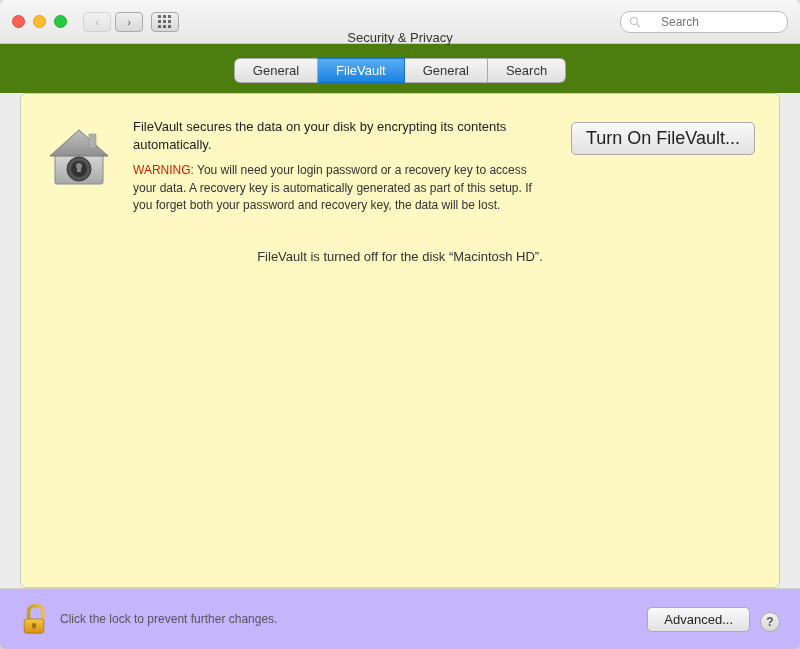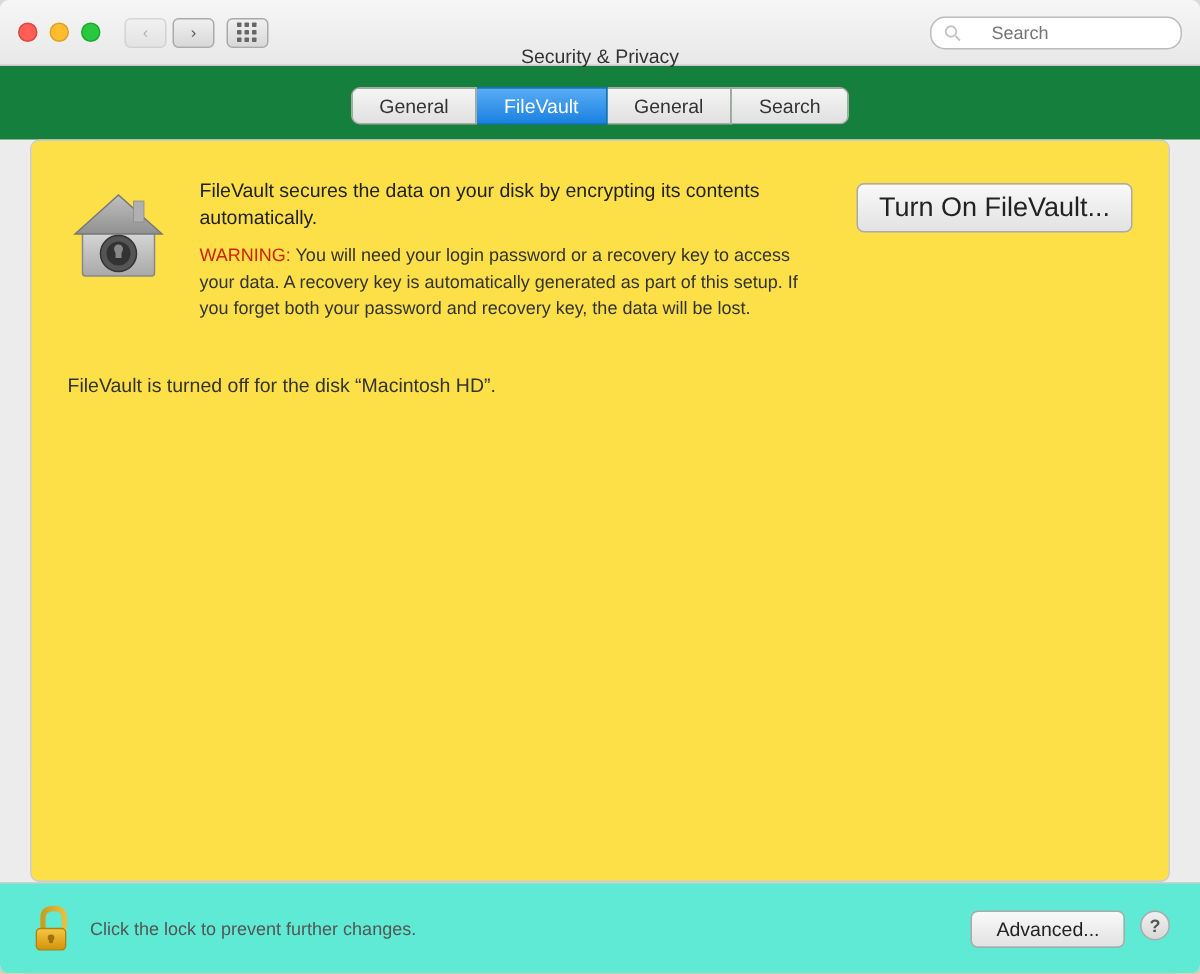--- a/index.html
+++ b/index.html
@@ -140,21 +140,21 @@
       width: 100%;
     }
 
     
     .tabs-row {
       display: flex;
       justify-content: center;
       align-items: center;
       padding: 14px 0 10px;
       gap: 0;
-      background: #15803d;
+      background: #4d7c0f;
       flex-shrink: 0;
     }
 
     .tab {
       padding: 4px 18px;
       font-size: 13px;
       border: 1px solid #aaa;
       background: linear-gradient(to bottom, #f5f5f5, #e0e0e0);
       cursor: pointer;
       color: #333;
@@ -169,21 +169,21 @@
       background: linear-gradient(to bottom, #5aacf5, #1a82e0);
       color: white;
       border-color: #1272c8;
       z-index: 1;
     }
 
     
     .content {
       flex: 1;
       margin: 0 20px 0 20px;
-      background: #fde047;
+      background: #fef9c3;
       border: 1px solid #ccc;
       border-radius: 6px;
       padding: 24px 24px 24px 24px;
       display: flex;
       flex-direction: column;
       gap: 0;
     }
 
     .top-section {
       display: flex;
@@ -235,50 +235,51 @@
       color: #222;
       white-space: nowrap;
       align-self: flex-start;
     }
 
     .status-text {
       font-size: 13px;
       color: #333;
       margin-top: 20px;
       padding-left: 0;
+      text-align: center;
     }
 
     
     .bottom-bar {
       height: 61px;
       display: flex;
       align-items: center;
       padding: 0 20px;
-      background: #5eead4;
+      background: #c4b5fd;
       border-top: 1px solid #d0d0d0;
       flex-shrink: 0;
       gap: 12px;
     }
 
     .lock-icon {
       width: 28px;
       height: 32px;
       flex-shrink: 0;
       cursor: pointer;
     }
 
     .lock-text {
       font-size: 12px;
       color: #555;
     }
 
     .bottom-right {
       margin-left: auto;
       display: flex;
-      align-items: flex-start;
+      align-items: flex-end;
       gap: 10px;
     }
 
     .advanced-btn {
       padding: 4px 16px;
       font-size: 13px;
       background: linear-gradient(to bottom, #f9f9f9, #e2e2e2);
       border: 1px solid #aaa;
       border-radius: 5px;
       cursor: pointer;

